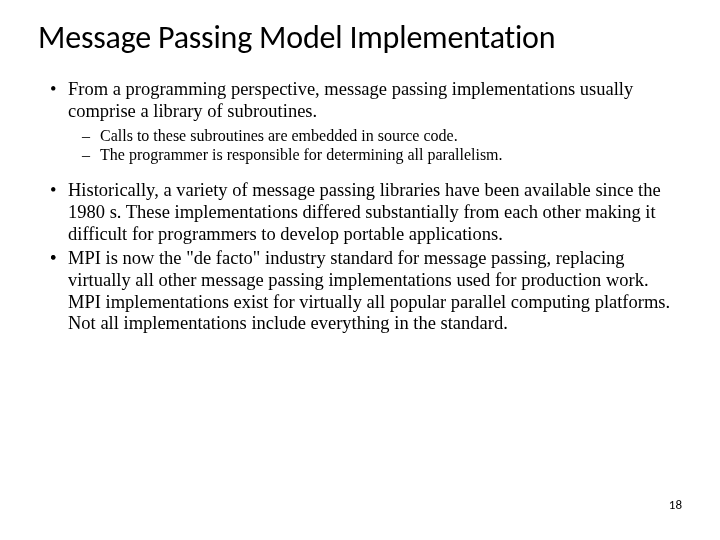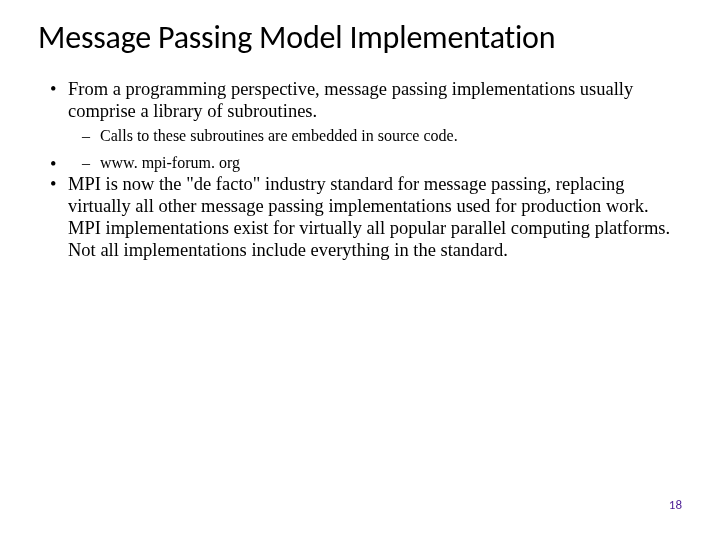--- a/index.html
+++ b/index.html
@@ -45,21 +45,21 @@
     .level1 > li::before {
       content: "•";
       position: absolute;
       left: -18px;
       top: 0;
     }
     .level2 {
       padding-left: 32px;
       font-size: 16px;
       margin-top: 4px;
-      margin-bottom: 8px;
+      margin-bottom: 16px;
     }
     .level2 > li {
       position: relative;
       margin-bottom: 0px;
     }
     .level2 > li::before {
       content: "–";
       position: absolute;
       left: -18px;
       top: 0;
@@ -77,45 +77,46 @@
       content: "–";
       position: absolute;
       left: -18px;
       top: 0;
     }
     .page-number {
       position: absolute;
       bottom: 28px;
       right: 38px;
       font-size: 13px;
-      color: #4c1d95;
+      color: #000000;
     }
   </style>
 </head>
 <body>
 
 <div class="slide">
   <h1 class="title">Message Passing Model Implementation</h1>
 
   <div class="content">
     <ul class="level1">
       <li>
         <span>From a programming perspective, message passing implementations usually comprise a library of subroutines.</span>
         <ul class="level2">
           <li>
             <span>Calls to these subroutines are embedded in source code.</span>
           </li>
+          <li>
+            <span>The programmer is responsible for determining all parallelism.</span>
+          </li>
         </ul>
       </li>
       <li>
-        <ul class="level2-inner">
-          <li>
-            <span>www. mpi-forum. org</span>
-          </li>
-        </ul>
+        <span>Historically, a variety of message passing libraries have been available since the 1980 s. These implementations differed substantially from each other making it difficult for programmers to develop portable applications.</span>
+      </li>
+      <li>
       </li>
       <li>
         <span>MPI is now the "de facto" industry standard for message passing, replacing virtually all other message passing implementations used for production work. MPI implementations exist for virtually all popular parallel computing platforms. Not all implementations include everything in the standard.</span>
       </li>
     </ul>
   </div>
 
   <div class="page-number">18</div>
 </div>
 

